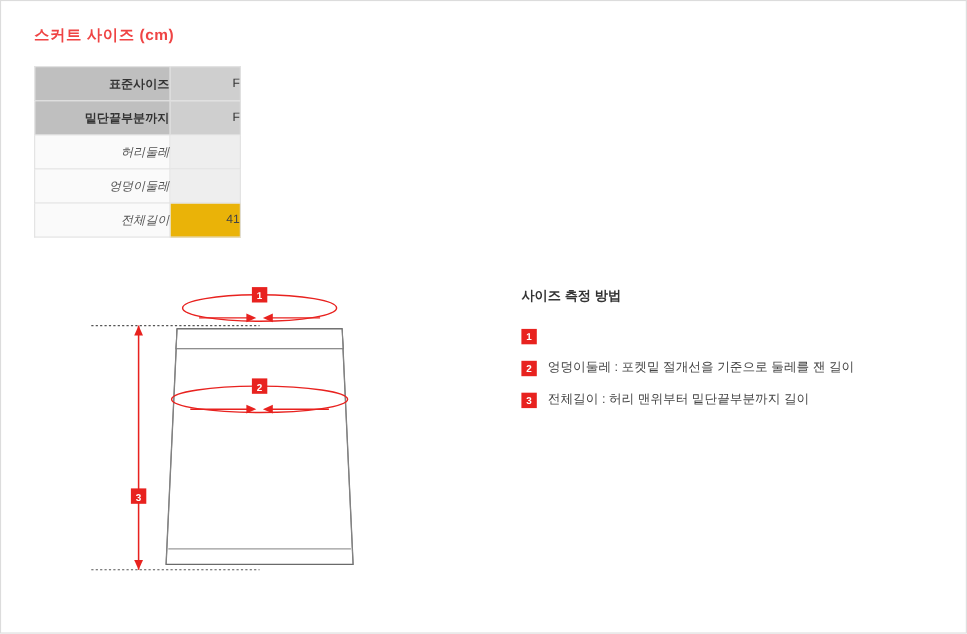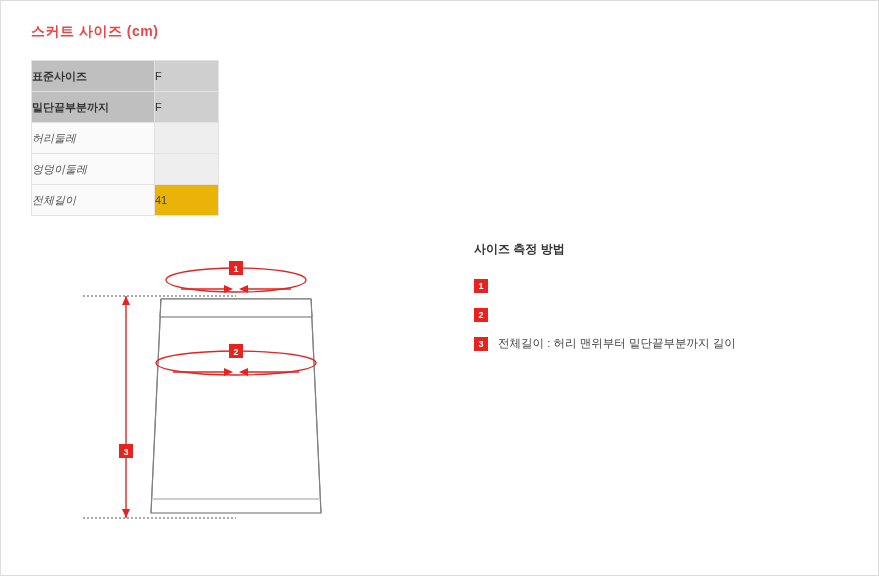--- a/index.html
+++ b/index.html
@@ -36,21 +36,21 @@
     position: absolute;
     left: 30px;
     top: 59px;
     border-collapse: collapse;
     border: 1px solid #e2e2e2;
   }
   .size-table td {
     width: 63px;
     height: 30px;
     font-size: 11px;
-    text-align: left;
+    text-align: right;
     vertical-align: middle;
     border: 1px solid #e2e2e2;
     color: #444444;
     padding: 0;
     margin-top: 28px;
   }
   .size-table td.lbl {
     width: 122px;
     background: #bfbfbf;
     color: #333333;
@@ -78,21 +78,21 @@
     left: 60px;
     top: 240px;
     width: 370px;
     height: 310px;
   }
   .figure svg { display: block; }
   
   .guide {
     position: absolute;
     left: 473px;
-    top: 240px;
+    top: 260px;
     width: 380px;
   }
   .guide-title {
     font-size: 12px;
     font-weight: bold;
     color: #333333;
     margin-bottom: 20px;
   }
   .guide-row {
     display: flex;
@@ -194,20 +194,21 @@
 
   <div class="guide">
     <div class="guide-title">사이즈 측정 방법</div>
 
     <div class="guide-row">
       <span class="badge">1</span>
     </div>
 
     <div class="guide-row">
       <span class="badge">2</span>
+      <span class="guide-text">엉덩이둘레 : 포켓밑 절개선을 기준으로 둘레를 잰 길이</span>
     </div>
 
     <div class="guide-row">
       <span class="badge">3</span>
       <span class="guide-text">전체길이 : 허리 맨위부터 밑단끝부분까지 길이</span>
     </div>
   </div>
 
 </div>
 

